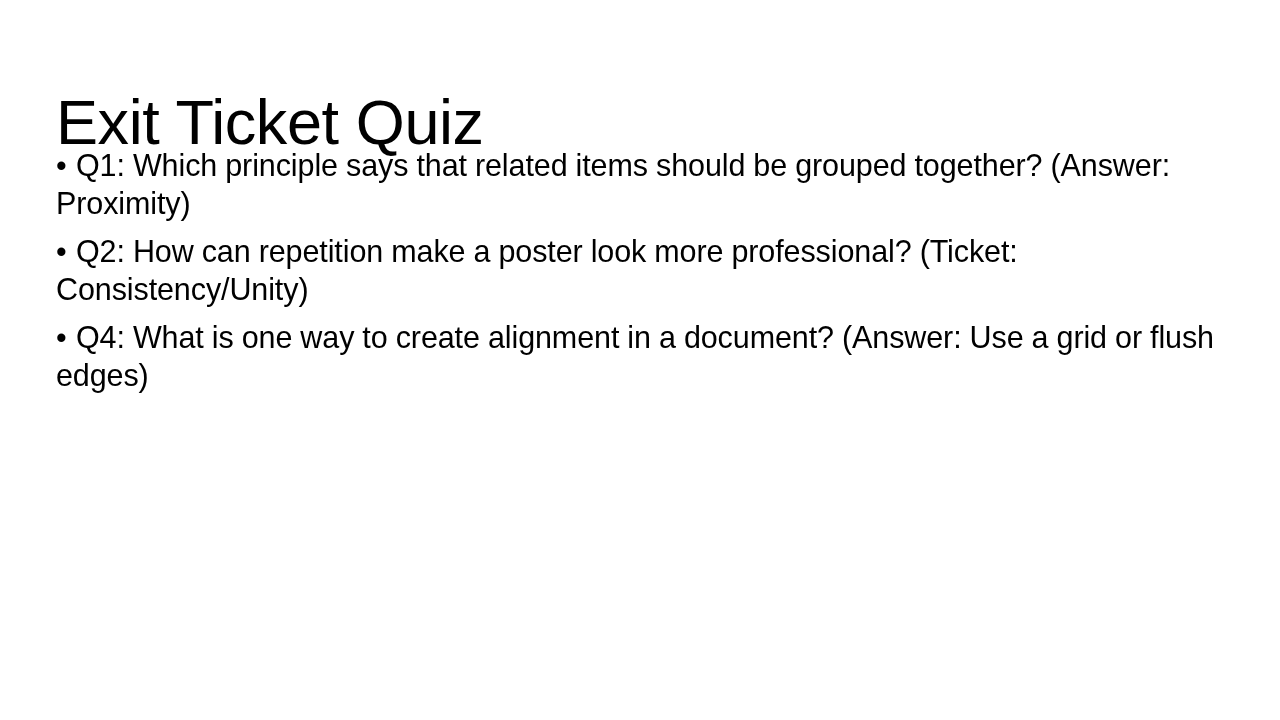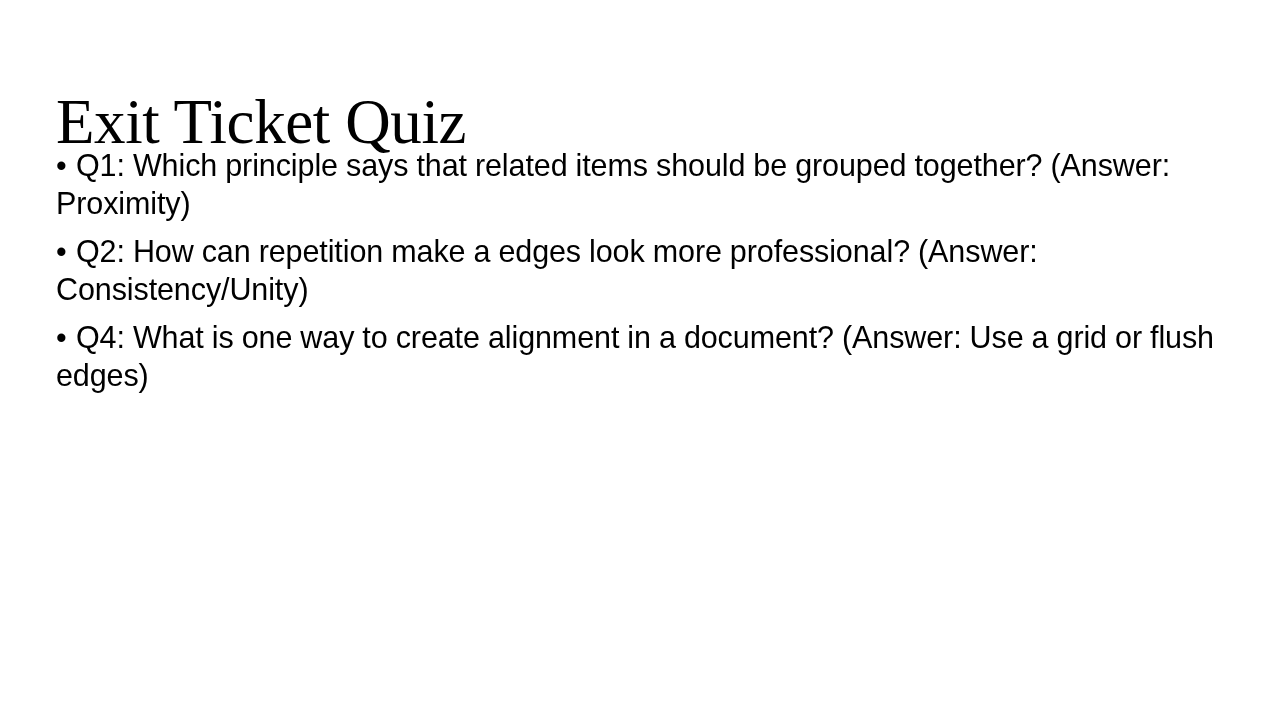--- a/index.html
+++ b/index.html
@@ -25,21 +25,20 @@
     position: absolute;
     left: 56px;
     top: 46px;
     width: 1168px;
     font-size: 63px;
     font-weight: 300;
     line-height: 1.08;
     letter-spacing: -0.4px;
     color: #000000;
     white-space: nowrap;
-    font-family: Liberation Serif, serif;
   }
   .body-block {
     position: absolute;
     left: 56px;
     top: 146px;
     width: 1162px;
   }
   .bullet-item {
     position: relative;
     display: block;
@@ -75,21 +74,21 @@
 
   <h1 class="slide-title">Exit Ticket Quiz</h1>
 
   <div class="body-block">
 
     <p class="bullet-item">
       <span class="bullet-dot">•</span><span class="bullet-text">Q1: Which principle says that related items should be grouped together? (Answer: Proximity)</span>
     </p>
 
     <p class="bullet-item">
-      <span class="bullet-dot">•</span><span class="bullet-text">Q2: How can repetition make a edges look more professional? (Answer: Consistency/Unity)</span>
+      <span class="bullet-dot">•</span><span class="bullet-text">Q2: How can repetition make a poster look more professional? (Ticket: Consistency/Unity)</span>
     </p>
 
 
     <p class="bullet-item">
       <span class="bullet-dot">•</span><span class="bullet-text">Q4: What is one way to create alignment in a document? (Answer: Use a grid or flush edges)</span>
     </p>
 
   </div>
 
 </div>

